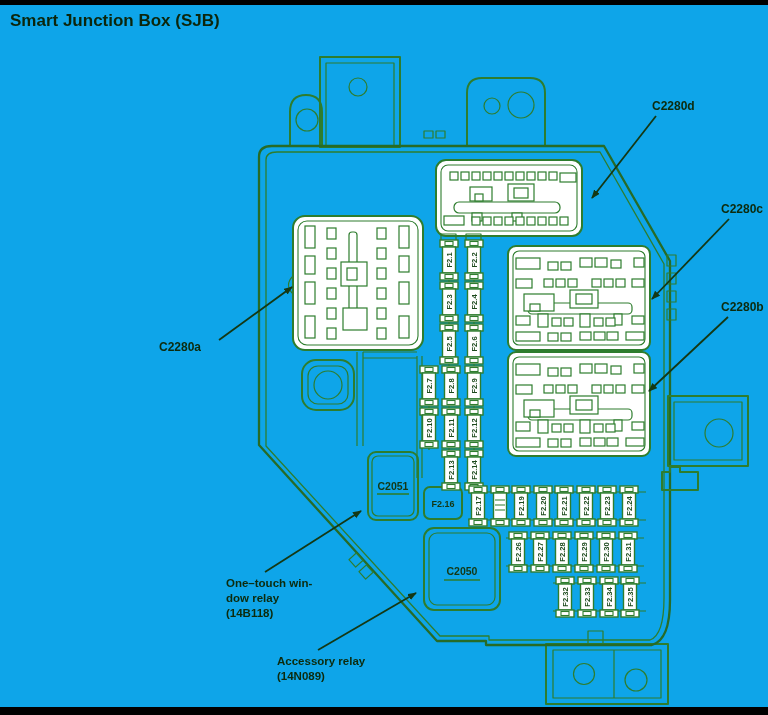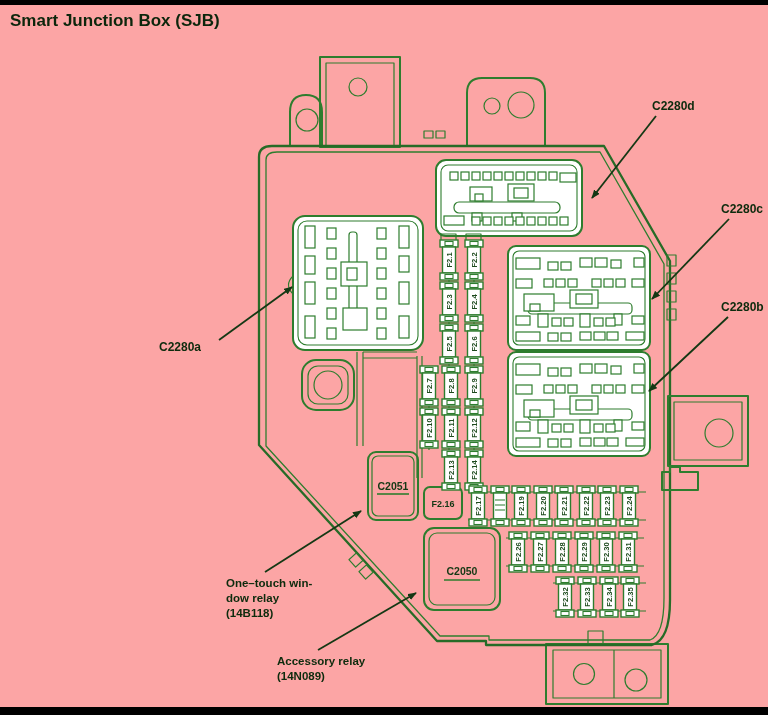--- a/index.html
+++ b/index.html
@@ -1,16 +1,16 @@
 <!DOCTYPE html>
 <html><head>
 <meta charset="utf-8">
 <style>
   html,body{margin:0;padding:0;background:#fff;}
-  #page{position:relative;width:768px;height:715px;background:#fca5a5;overflow:hidden;
+  #page{position:relative;width:768px;height:715px;background:#0ea5e9;overflow:hidden;
         font-family:"Liberation Sans",sans-serif;}
   .topbar{position:absolute;left:0;top:0;width:768px;height:5px;background:#000;}
   .botbar{position:absolute;left:0;top:707px;width:768px;height:8px;background:#000;}
   .title{position:absolute;left:10px;top:11px;font-size:17px;font-weight:bold;color:#0c260c;}
   svg{position:absolute;left:0;top:0;}
   
   .g2{stroke:#2e7d2e;stroke-width:2;fill:none;stroke-linejoin:round;}
   .g1{stroke:#2e7d2e;stroke-width:1.2;fill:none;stroke-linejoin:round;}
   .out2{stroke:#276b27;stroke-width:2.3;fill:none;stroke-linejoin:round;}
   .out1{stroke:#2e7d2e;stroke-width:1.3;fill:none;stroke-linejoin:round;}

